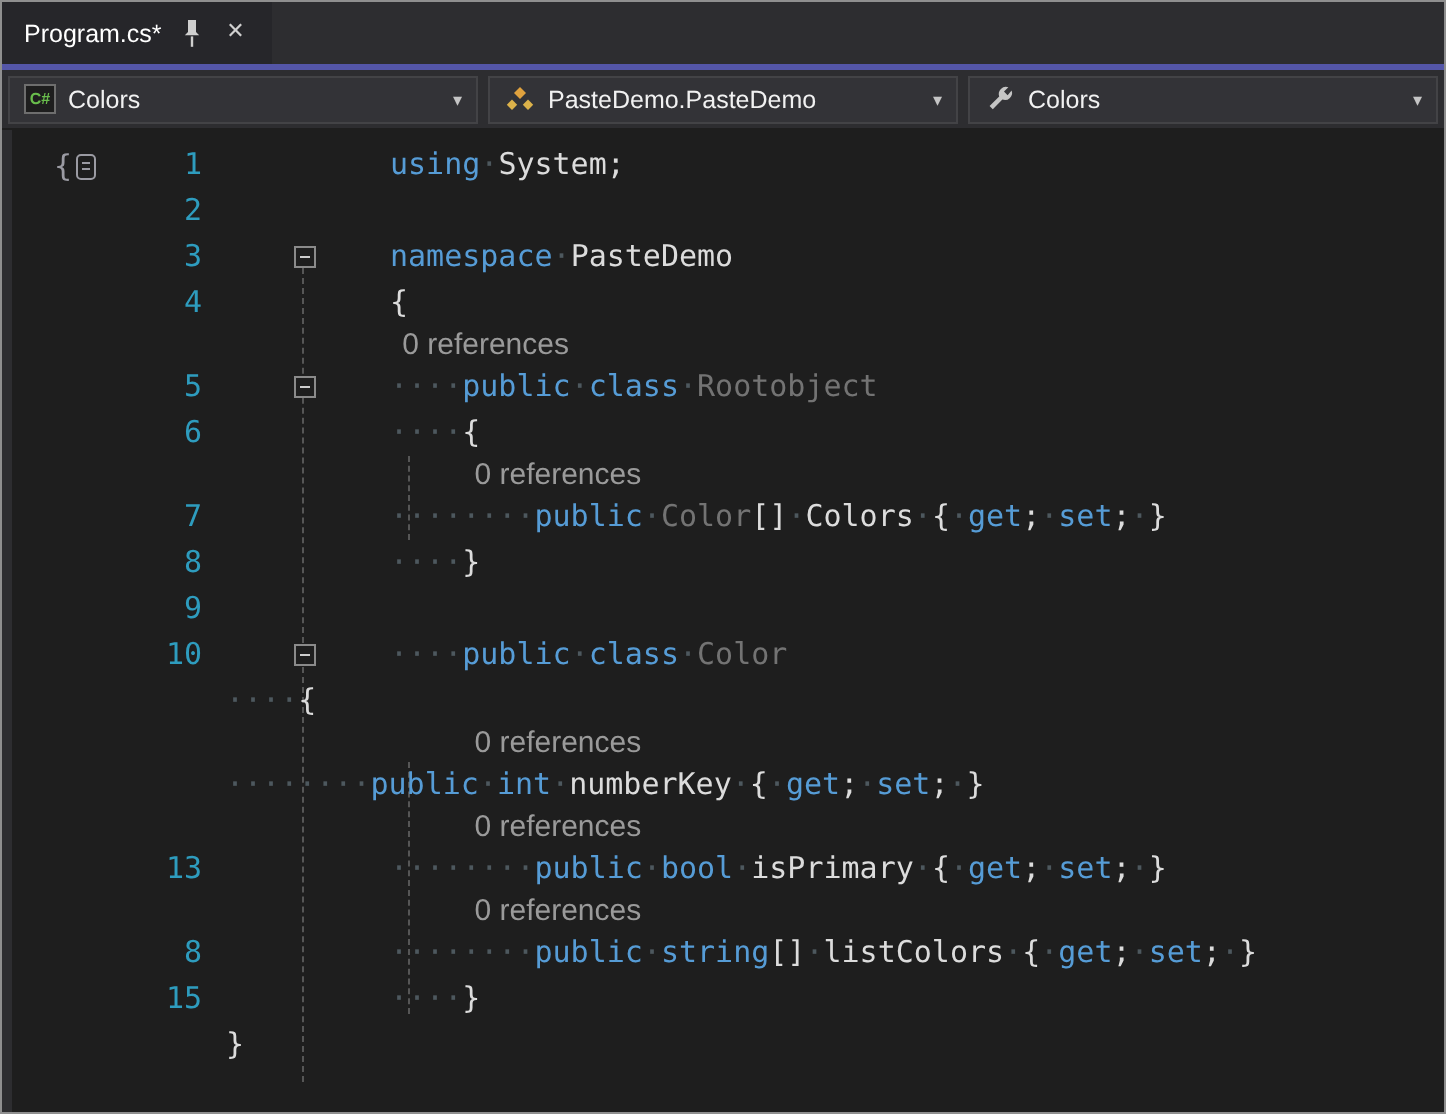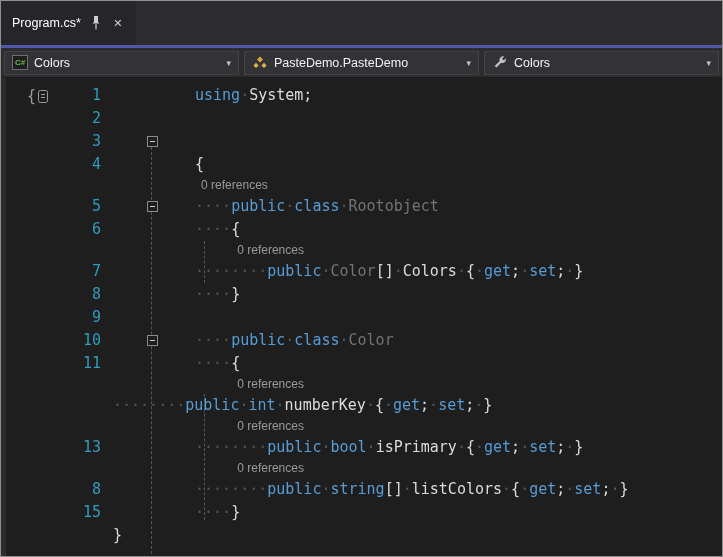--- a/index.html
+++ b/index.html
@@ -5,21 +5,21 @@
   * { box-sizing: border-box; margin: 0; padding: 0; }
   body { background:#ffffff; font-family:"Liberation Sans", sans-serif; }
 
   .window{
     width:723px; height:557px; border:1px solid #8f8f8f; background:#1e1e1e;
     display:flex; flex-direction:column; overflow:hidden;
   }
 
   
   .tabstrip{
-    height:47px; background:#2d2d30; display:flex; align-items:stretch;
+    height:34px; background:#2d2d30; display:flex; align-items:stretch;
     border-bottom:3px solid #5456a8; flex:0 0 auto;
   }
   .tab{
     background:#26262a; color:#ffffff; display:flex; align-items:center;
     gap:8px; padding:0 11px; font-size:12.5px; cursor:default;
   }
   .tab-title{ white-space:nowrap; }
   .tab-btn{ display:flex; align-items:center; justify-content:center; width:14px; height:14px; }
   .close-x{ color:#d0d0d0; font-size:11px; line-height:1; }
 
@@ -61,21 +61,21 @@
   .fold-box::after{
     content:""; position:absolute; left:2px; right:2px; top:4px; border-top:1px solid #cdcdcd;
   }
   .code{ white-space:pre;margin-left:30px; }
   .tok-kw{ color:#569cd6; }
   .tok-type{ color:#737373; }
   .tok-plain{ color:#dcdcdc; }
   .tok-ws{ color:#4d585e; }
   .lensrow{
     height:19px; line-height:19px; font-family:"Liberation Sans", sans-serif;
-    font-size:12px; color:#9a9a9a; white-space:pre;
+    font-size:15px; color:#9a9a9a; white-space:pre;
   }
   .brace-hint{
     position:absolute; left:26px; top:9px; display:flex; align-items:center; gap:2px;
     color:#9b9ba3; font-size:15px; z-index:1;
   }
 </style>
 </head>
 <body>
 
 <div class="window">
@@ -151,20 +151,21 @@
           <div class="fold"></div>
           <div class="code"></div>
         </div>
         <div class="row">
           <div class="ind"></div>
           <div class="num">3</div>
           <div class="selmargin"></div>
           <div class="fold">
             <span class="fold-box"></span>
           </div>
+          <div class="code"><span class="tok-kw">namespace</span><span class="tok-ws">·</span><span class="tok-plain">PasteDemo</span></div>
         </div>
         <div class="row">
           <div class="ind"></div>
           <div class="num">4</div>
           <div class="selmargin"></div>
           <div class="fold"></div>
           <div class="code"><span class="tok-plain">{</span></div>
         </div>
         <div class="lensrow" style="padding-left: 200.12px;">0 references</div>
         <div class="row">
@@ -209,21 +210,20 @@
           <div class="ind"></div>
           <div class="num">10</div>
           <div class="selmargin"></div>
           <div class="fold">
             <span class="fold-box"></span>
           </div>
           <div class="code"><span class="tok-ws">····</span><span class="tok-kw">public</span><span class="tok-ws">·</span><span class="tok-kw">class</span><span class="tok-ws">·</span><span class="tok-type">Color</span></div>
         </div>
         <div class="row">
           <div class="ind"></div>
-          <div class="num">11</div>
           <div class="selmargin"></div>
           <div class="fold"></div>
           <div class="code"><span class="tok-ws">····</span><span class="tok-plain">{</span></div>
         </div>
         <div class="lensrow" style="padding-left: 236.24px;">0 references</div>
         <div class="row">
           <div class="ind"></div>
           <div class="selmargin"></div>
           <div class="fold"></div>
           <div class="code"><span class="tok-ws">········</span><span class="tok-kw">public</span><span class="tok-ws">·</span><span class="tok-kw">int</span><span class="tok-ws">·</span><span class="tok-plain">numberKey</span><span class="tok-ws">·</span><span class="tok-plain">{</span><span class="tok-ws">·</span><span class="tok-kw">get</span><span class="tok-plain">;</span><span class="tok-ws">·</span><span class="tok-kw">set</span><span class="tok-plain">;</span><span class="tok-ws">·</span><span class="tok-plain">}</span></div>

